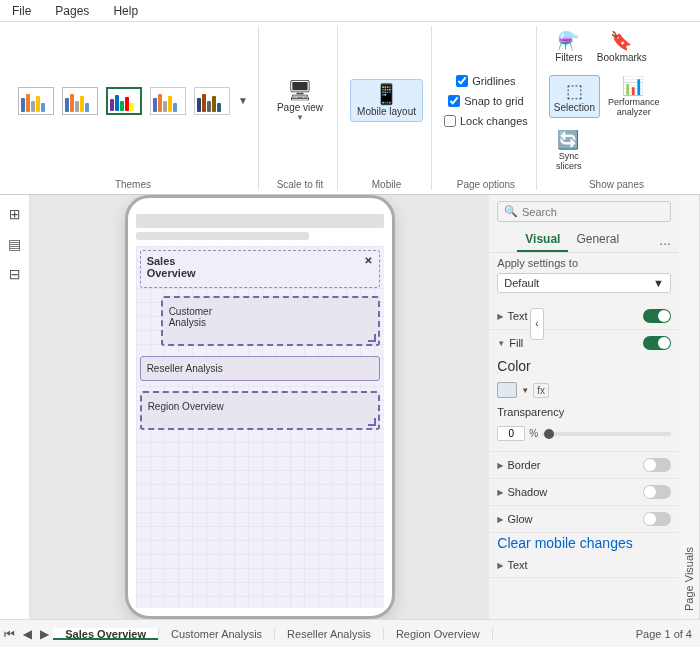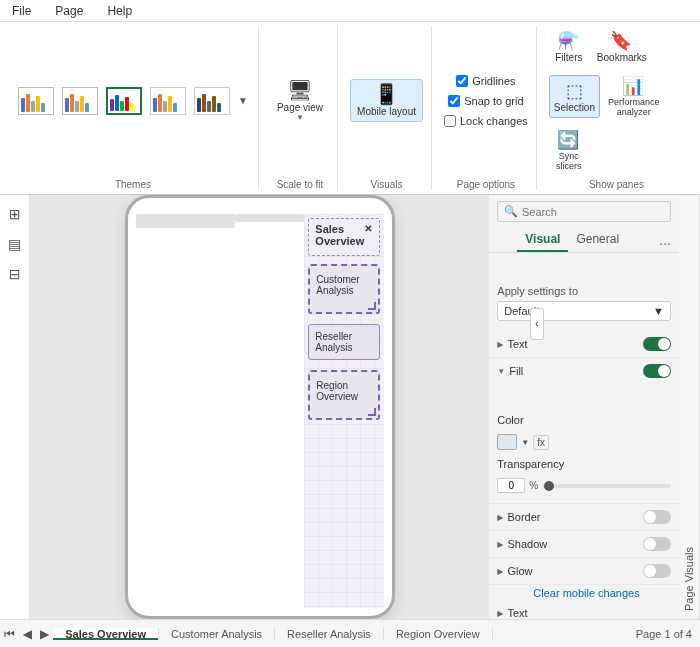--- a/index.html
+++ b/index.html
@@ -38,21 +38,21 @@
 
     
     .left-sidebar { width: 30px; background: #fff; border-right: 1px solid #e0e0e0; display: flex; flex-direction: column; align-items: center; padding-top: 8px; gap: 8px; }
     .sidebar-icon { width: 22px; height: 22px; display: flex; align-items: center; justify-content: center; cursor: pointer; color: #555; font-size: 14px; }
 
     
     .canvas-area { flex: 1; background: #e8e8e8; display: flex; flex-direction: column; align-items: center; justify-content: center; position: relative; overflow: hidden; }
 
     
     .mobile-frame { width: 270px; height: 480px; background: #fff; border-radius: 24px; border: 3px solid #aaa; box-shadow: 0 4px 16px rgba(0,0,0,0.15); display: flex; flex-direction: column; align-items: center; padding: 16px 8px 8px; position: relative; overflow: hidden; }
-    .mobile-inner { width: 100%; flex: 1; overflow: hidden; display: flex; flex-direction: row; }
+    .mobile-inner { width: 100%; flex: 1; overflow: hidden; display: flex; flex-direction: column; }
     .mobile-content { width: 100%; flex: 1; background: #f0f0f8; display: flex; flex-direction: column; padding: 4px; gap: 4px; position: relative; }
 
     
     .grid-bg { position: absolute; top: 0; left: 0; right: 0; bottom: 0; background-image: repeating-linear-gradient(#d8d8e8 0px, transparent 1px, transparent 14px),
       repeating-linear-gradient(90deg, #d8d8e8 0px, transparent 1px, transparent 14px); opacity: 0.8; }
 
     .mobile-card { position: relative; z-index: 1; background: #e8e4f0; border: 1px solid #9988bb; border-radius: 3px; padding: 4px 6px; font-size: 10px; cursor: pointer; }
     .mobile-card.selected { border: 2px dashed #7766aa; }
     .mobile-card.header-card { background: #f0eef8; border: 1px dashed #9988bb; font-weight: bold; font-size: 11px; }
     .mobile-header { display: flex; justify-content: space-between; align-items: flex-start; margin-bottom: 4px; }
@@ -98,49 +98,49 @@
 
     .section-label { display: flex; align-items: center; gap: 4px; }
     .chevron { font-size: 8px; color: #666; }
 
     
     .apply-label { font-size: 11px; color: #555; padding: 4px 8px 2px; }
     .dropdown-field { margin: 2px 8px 6px; border: 1px solid #ccc; border-radius: 3px; padding: 3px 6px; font-size: 11px; display: flex; justify-content: space-between; align-items: center; cursor: pointer; background: #fff; }
 
     
     .color-row { display: flex; align-items: center; gap: 4px; padding: 2px 8px 6px; }
-    .color-label { font-size: 11px; }
+    .color-label { font-size: 14px; }
     .color-box { width: 20px; height: 16px; background: #e0e8f0; border: 1px solid #aaa; border-radius: 2px; }
     .color-dropdown { font-size: 8px; color: #555; }
     .fx-btn { font-size: 10px; border: 1px solid #ccc; border-radius: 2px; padding: 1px 3px; cursor: pointer; color: #555; }
 
     
     .transparency-row { display: flex; align-items: center; gap: 4px; padding: 2px 8px 6px; }
     .num-input { width: 28px; border: 1px solid #ccc; border-radius: 2px; padding: 1px 3px; font-size: 10px; text-align: center; }
     .unit-label { font-size: 10px; color: #555; }
     .slider { flex: 1; height: 4px; background: #e0e0e0; border-radius: 2px; position: relative; }
     .slider-thumb { width: 10px; height: 10px; background: #555; border-radius: 50%; position: absolute; top: -3px; left: 2px; }
     .bottom-tab { display: flex; align-items: center; padding: 0 12px; font-size: 11px; cursor: pointer; border-right: 1px solid #ddd; color: #555; position: relative; white-space: nowrap; }
     .bottom-tab.active { background: #fff; color: #333; font-weight: 600; }
     .bottom-tab.active::after { content: ''; position: absolute; bottom: 0; left: 0; right: 0; height: 2px; background: #217346; }
     .nav-arrow { font-size: 12px; cursor: pointer; color: #555; padding: 2px 4px; }
     .page-info { font-size: 11px; color: #555; padding: 4px 8px; margin-left: auto; }
 
     
-    .section-content { padding: 0 0 4px; margin-top: 28px; }
-
-    
-    .clear-link { font-size: 11px; color: #0066cc; padding: 2px 8px; cursor: pointer; margin-left: 36px; }
+    .section-content { padding: 0 0 4px; }
+
+    
+    .clear-link { font-size: 14px; color: #0066cc; padding: 2px 8px; cursor: pointer; }
   </style>
 </head>
 <body>
 
 <div class="menu-bar">
   <span class="menu-item">File</span>
-  <span class="menu-item active">Page</span>
+  <span class="menu-item active">Pages</span>
   <span class="menu-item">Help</span>
 </div>
 
 <div class="ribbon">
 
   <div class="ribbon-group">
     <div class="ribbon-items">
 
       <div class="theme-item">
         <div class="theme-bar" style="border:1px solid #bbb;">
@@ -205,21 +205,21 @@
   </div>
 
   <div class="ribbon-group">
     <div class="ribbon-items">
       <div class="ribbon-btn active">
         <div class="btn-icon">📱</div>
         <div class="btn-label">Mobile
 layout</div>
       </div>
     </div>
-    <div class="ribbon-group-label">Visuals</div>
+    <div class="ribbon-group-label">Mobile</div>
   </div>
 
   <div class="ribbon-group">
     <div class="ribbon-items ribbon-checkboxes">
       <label class="ribbon-check">
         <input type="checkbox" checked="" style="">
         <span>Gridlines</span>
       </label>
       <label class="ribbon-check">
         <input type="checkbox" checked="" style="">
@@ -278,21 +278,21 @@
           <div class="grid-bg"></div>
 
           <div class="mobile-card header-card" style="position:relative;z-index:2;margin-bottom:4px;">
             <div class="mobile-header">
               <span style="white-space:pre-line;">Sales
 Overview</span>
               <span style="font-size:10px;">✕</span>
             </div>
           </div>
 
-          <div class="mobile-card selected" style="position:relative;z-index:2;padding:8px 6px 16px;margin-bottom:6px;">
+          <div class="mobile-card selected" style="position:relative;z-index:2;padding:8px 6px 16px;margin-bottom:6px;margin-left:21px;">
             <span style="white-space:pre-line;">Customer
 Analysis</span>
             
             <div style="position:absolute;bottom:2px;right:2px;width:8px;height:8px;border-right:2px solid #7766aa;border-bottom:2px solid #7766aa;"></div>
           </div>
 
           <div class="mobile-card" style="position:relative;z-index:2;padding:6px;margin-bottom:6px;">
             <span>Reseller Analysis</span>
           </div>
 

